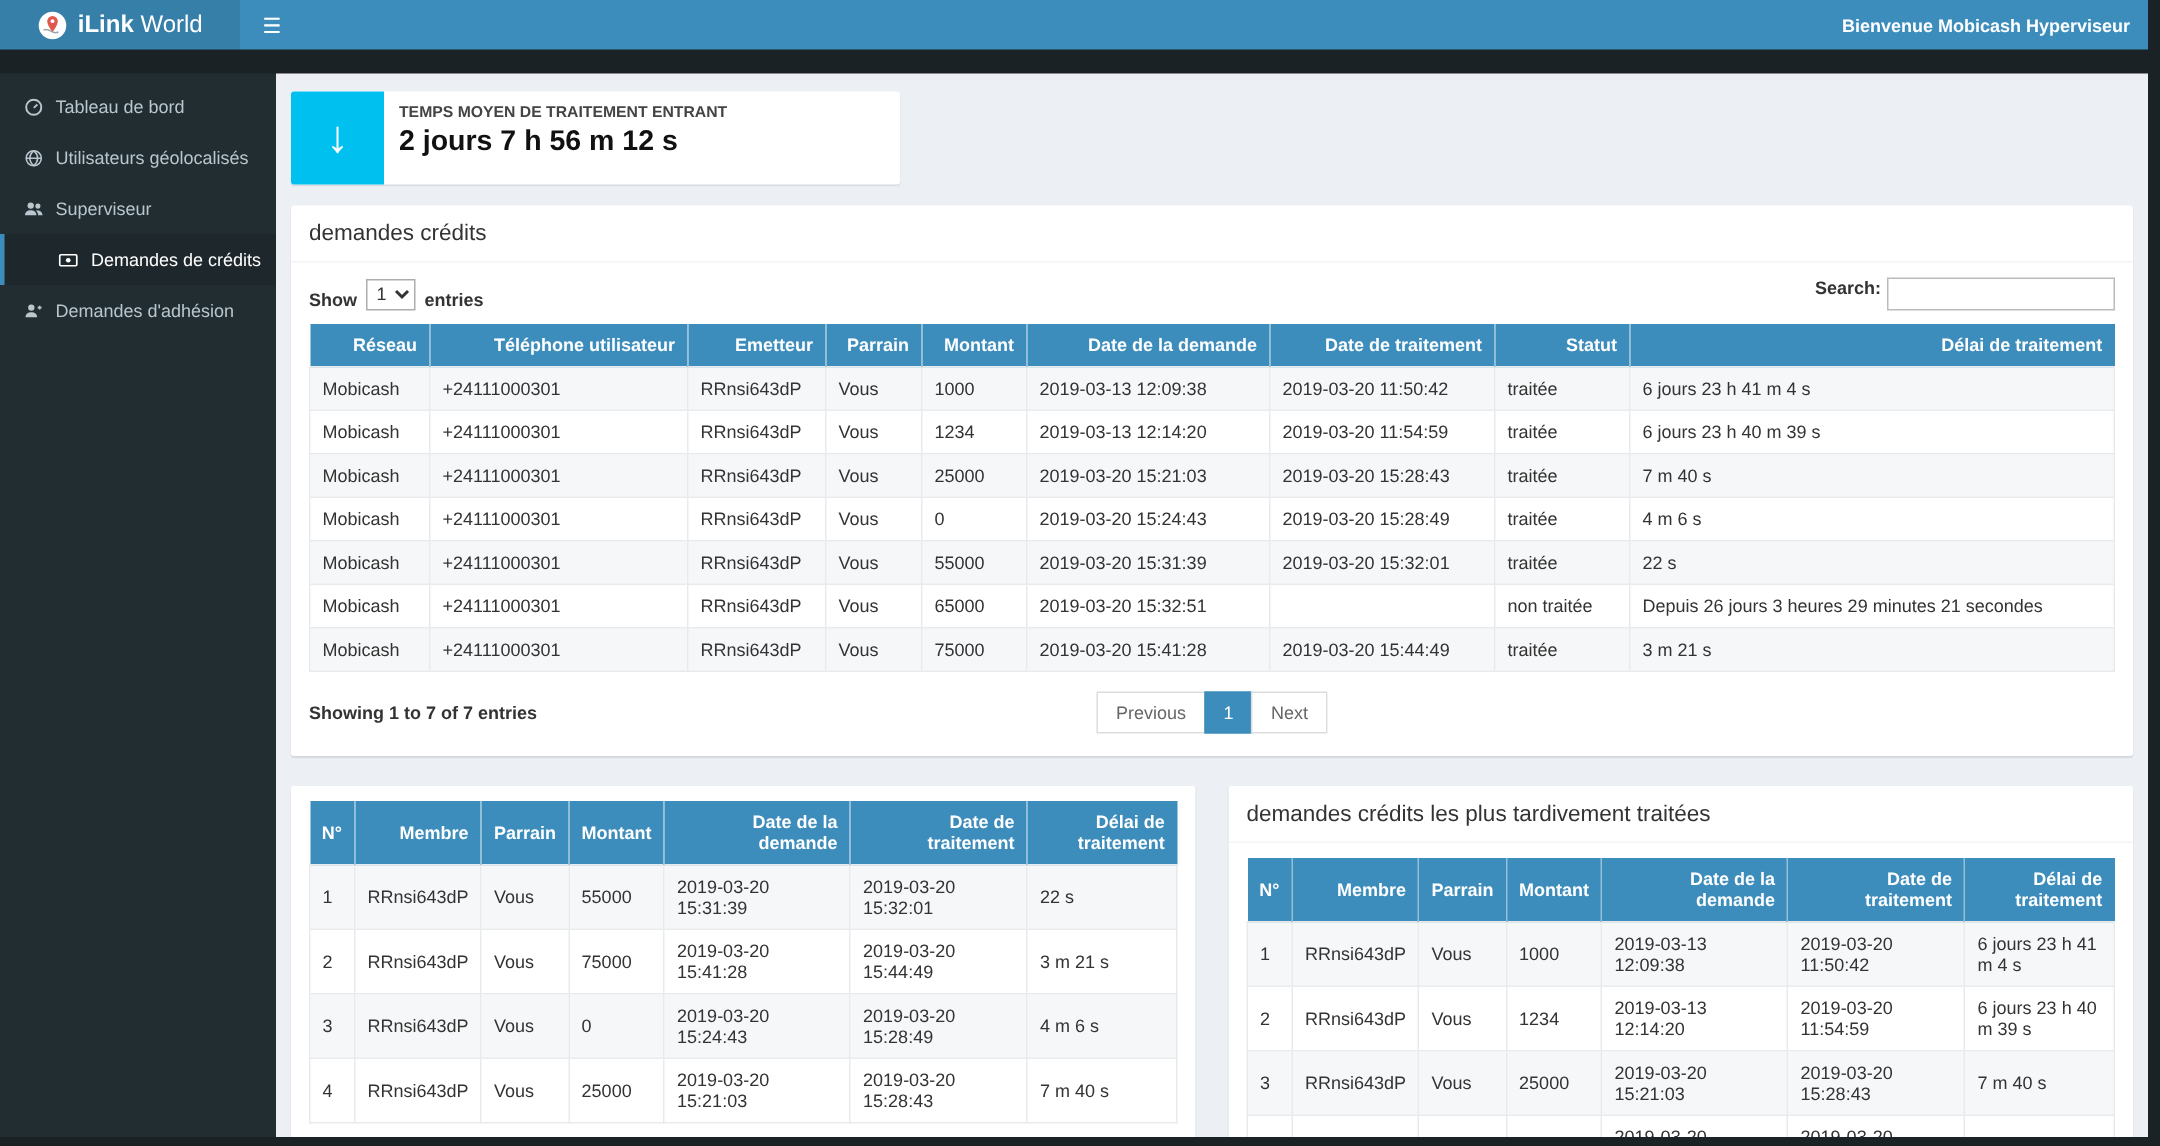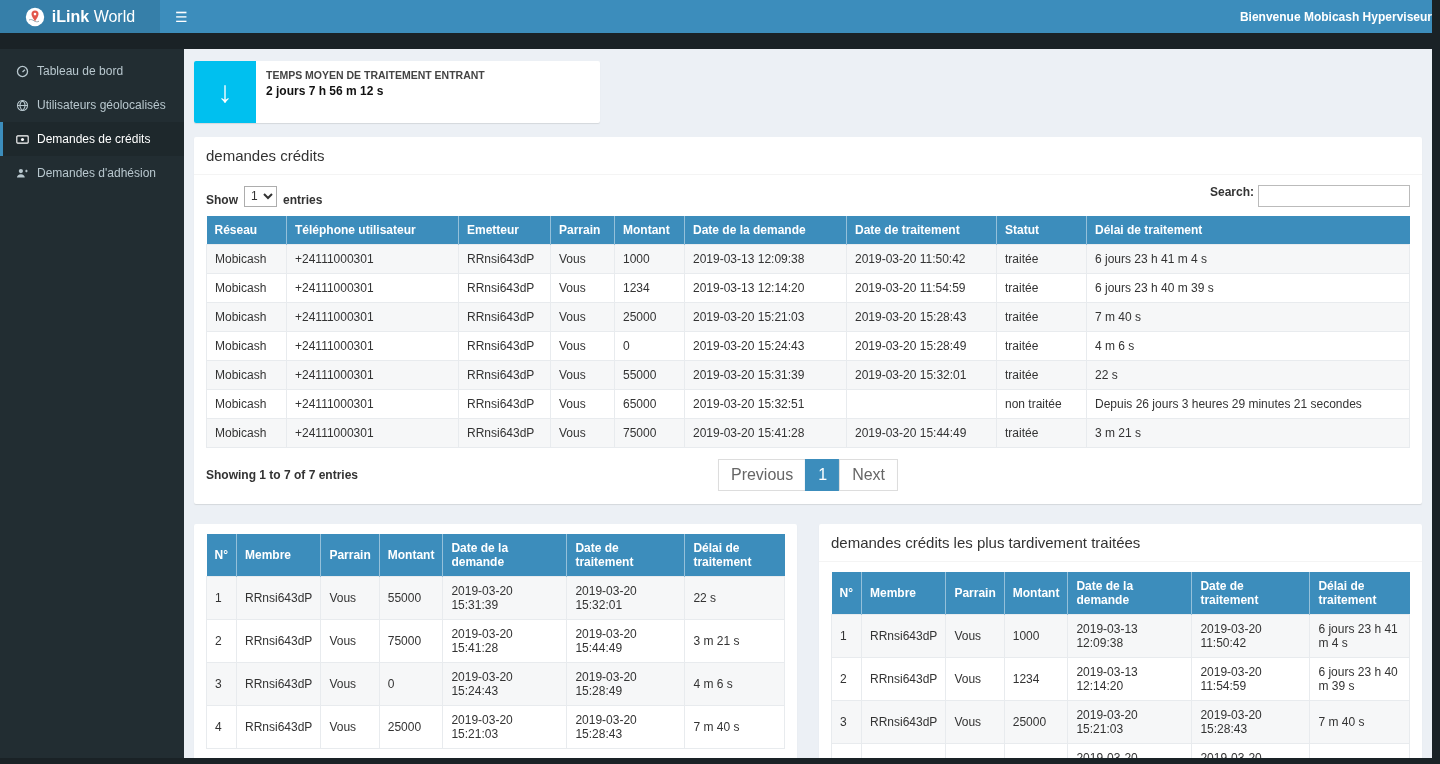--- a/index.html
+++ b/index.html
@@ -14,64 +14,64 @@
   
   .topbar { height: 33px; display: flex; flex-shrink: 0; }
   .logo {
     width: 160px; background: #367fa9; color: #fff;
     display: flex; align-items: center; justify-content: center; gap: 7px;
     font-size: 16px; cursor: pointer; flex-shrink: 0;
   }
   .logo .brand-bold { font-weight: bold; }
   .navbar { flex: 1; background: #3c8dbc; display: flex; align-items: center; justify-content: space-between; }
   .sidebar-toggle { height: 100%; display: flex; align-items: center; padding: 0 15px; color: #fff; font-size: 14px; cursor: pointer; }
-  .welcome { color: #fff; font-size: 12px; font-weight: bold; }
+  .welcome { color: #fff; font-size: 12px; font-weight: bold; padding-right: 12px; }
 
   
   .body-row { flex: 1; display: flex; min-height: 0; }
   .sidebar { width: 184px; background: #222d32; flex-shrink: 0; padding-top: 5px; }
   .nav-item {
     display: flex; align-items: center; gap: 8px;
     padding: 10px 10px 10px 12px; border-left: 3px solid transparent;
     color: #b8c7ce; font-size: 12px; cursor: pointer;
   }
   .nav-item .icon { width: 14px; display: inline-flex; justify-content: center; flex-shrink: 0; }
-  .nav-item.active { background: #1e282c; color: #fff; border-left-color: #3c8dbc; }
+  .nav-item.active { background: #1e282c; color: #fff; border-left-color: #3c8dbc; justify-content: flex-end; }
   .content-col { flex: 1; display: flex; flex-direction: column; background: #ecf0f5; min-width: 0; }
   .content { flex: 1; padding: 12px 10px 0 10px; }
 
   
   .info-box {
     width: 406px; min-height: 62px; background: #fff; display: flex;
     border-radius: 2px; box-shadow: 0 1px 1px rgba(0,0,0,0.1); margin-bottom: 14px;
   }
   .info-box-icon {
     width: 62px; background: #00c0ef; color: #fff; font-size: 30px; font-weight: bold;
     display: flex; align-items: center; justify-content: center; border-radius: 2px 0 0 2px; flex-shrink: 0;
   }
   .info-box-content { padding: 8px 10px; display: flex; flex-direction: column; justify-content: flex-start; }
   .info-box-text { font-size: 10.5px; font-weight: bold; color: #444; text-transform: uppercase; }
-  .info-box-number { font-size: 12px; font-weight: bold; color: #111; margin-top: 3px; }
+  .info-box-number { font-size: 19px; font-weight: bold; color: #111; margin-top: 3px; }
 
   
   .panel { background: #fff; border-radius: 2px; box-shadow: 0 1px 1px rgba(0,0,0,0.1); margin-bottom: 20px; }
   .panel-title { font-size: 15px; font-weight: normal; color: #333; padding: 10px 12px; border-bottom: 1px solid #f4f4f4; }
   .panel-body { padding: 10px 12px 14px 12px; }
 
   
   .dt-controls { display: flex; justify-content: space-between; align-items: center; margin-bottom: 9px; font-size: 12px; font-weight: bold; color: #333; }
   .dt-length { display: flex; align-items: flex-end; gap: 6px; }
   .dt-length select { font-size: 12px; padding: 1px 2px; border: 1px solid #adadad; background: #fff; color: #333; width: 33px; height: 21px; }
   .dt-search { display: flex; gap: 4px; }
   .dt-search input { width: 152px; height: 22px; border: 1px solid #bbb; padding: 2px 6px; font-size: 12px; background: #fff; }
 
   
   .data-table { width: 100%; border-collapse: collapse; font-size: 12px; color: #333; }
   .data-table th {
-    background: #3c8dbc; color: #fff; font-weight: bold; text-align: left;
+    background: #3c8dbc; color: #fff; font-weight: bold; text-align: right;
     padding: 7px 8px; font-size: 12px; border-left: 1px solid rgba(255,255,255,0.45);
   }
   .data-table th:first-child { border-left: none; }
   .data-table td { padding: 7px 8px; border: 1px solid #e8ebee; }
   .data-table tbody tr:nth-child(odd) { background: #f6f7f8; }
   .data-table tbody tr:nth-child(even) { background: #fff; }
 
   .main-table th:nth-child(1){ width: 80px; }
   .main-table th:nth-child(2){ width: 172px; }
   .main-table th:nth-child(3){ width: 92px; }
@@ -86,21 +86,21 @@
   .mini-table th:nth-child(3){ width: 52px; }
   .mini-table th:nth-child(4){ width: 62px; }
   .mini-table th:nth-child(5){ width: 124px; }
   .mini-table th:nth-child(6){ width: 118px; }
 
   
   .dt-footer { position: relative; display: flex; align-items: center; margin-top: 12px; min-height: 30px; }
   .dt-info { font-size: 12px; font-weight: bold; color: #333; }
   .dt-paginate { position: absolute; left: 50%; transform: translateX(-50%); display: flex; }
   .page-btn {
-    font-size: 16px; padding: 6px 12px; border: 1px solid #ddd; background: #fff; color: #666;
+    font-size: 12px; padding: 6px 12px; border: 1px solid #ddd; background: #fff; color: #666;
     cursor: pointer; margin-left: -1px; user-select: none;
   }
   .page-btn.prev { margin-left: 0; }
   .page-btn.current { background: #3c8dbc; border-color: #3c8dbc; color: #fff; }
 
   .two-col { display: flex; gap: 22px; }
   .two-col .panel { flex: 1; margin-bottom: 0; }
 </style>
 </head>
 <body>
@@ -140,20 +140,31 @@
         <span>Tableau de bord</span>
       </a>
       <a class="nav-item">
         <span class="icon">
           <svg width="13" height="13" viewBox="0 0 16 16" fill="none" stroke="currentColor" stroke-width="1.3">
               <circle cx="8" cy="8" r="6.2"></circle>
               <path d="M1.8 8h12.4M8 1.8c-4.3 4-4.3 8.4 0 12.4M8 1.8c4.3 4 4.3 8.4 0 12.4"></path>
             </svg>
         </span>
         <span>Utilisateurs géolocalisés</span>
+      </a>
+      <a class="nav-item">
+        <span class="icon">
+          <svg width="13" height="13" viewBox="0 0 16 16" fill="currentColor">
+              <circle cx="5.5" cy="5" r="2.6"></circle>
+              <path d="M0.8 13c0-2.6 2-4.2 4.7-4.2s4.7 1.6 4.7 4.2z"></path>
+              <circle cx="11.4" cy="5.4" r="2.1"></circle>
+              <path d="M11 9c2.4 0 4.2 1.6 4.2 4h-3.6c0-1.6-.6-3-2-4z"></path>
+            </svg>
+        </span>
+        <span>Superviseur</span>
       </a>
       <a class="nav-item active">
         <span class="icon">
           <svg width="13" height="13" viewBox="0 0 16 16" fill="none" stroke="currentColor" stroke-width="1.4">
               <rect x="1" y="3.5" width="14" height="9" rx="1"></rect>
               <circle cx="8" cy="8" r="1.9" fill="currentColor" stroke="none"></circle>
             </svg>
         </span>
         <span>Demandes de crédits</span>
       </a>

